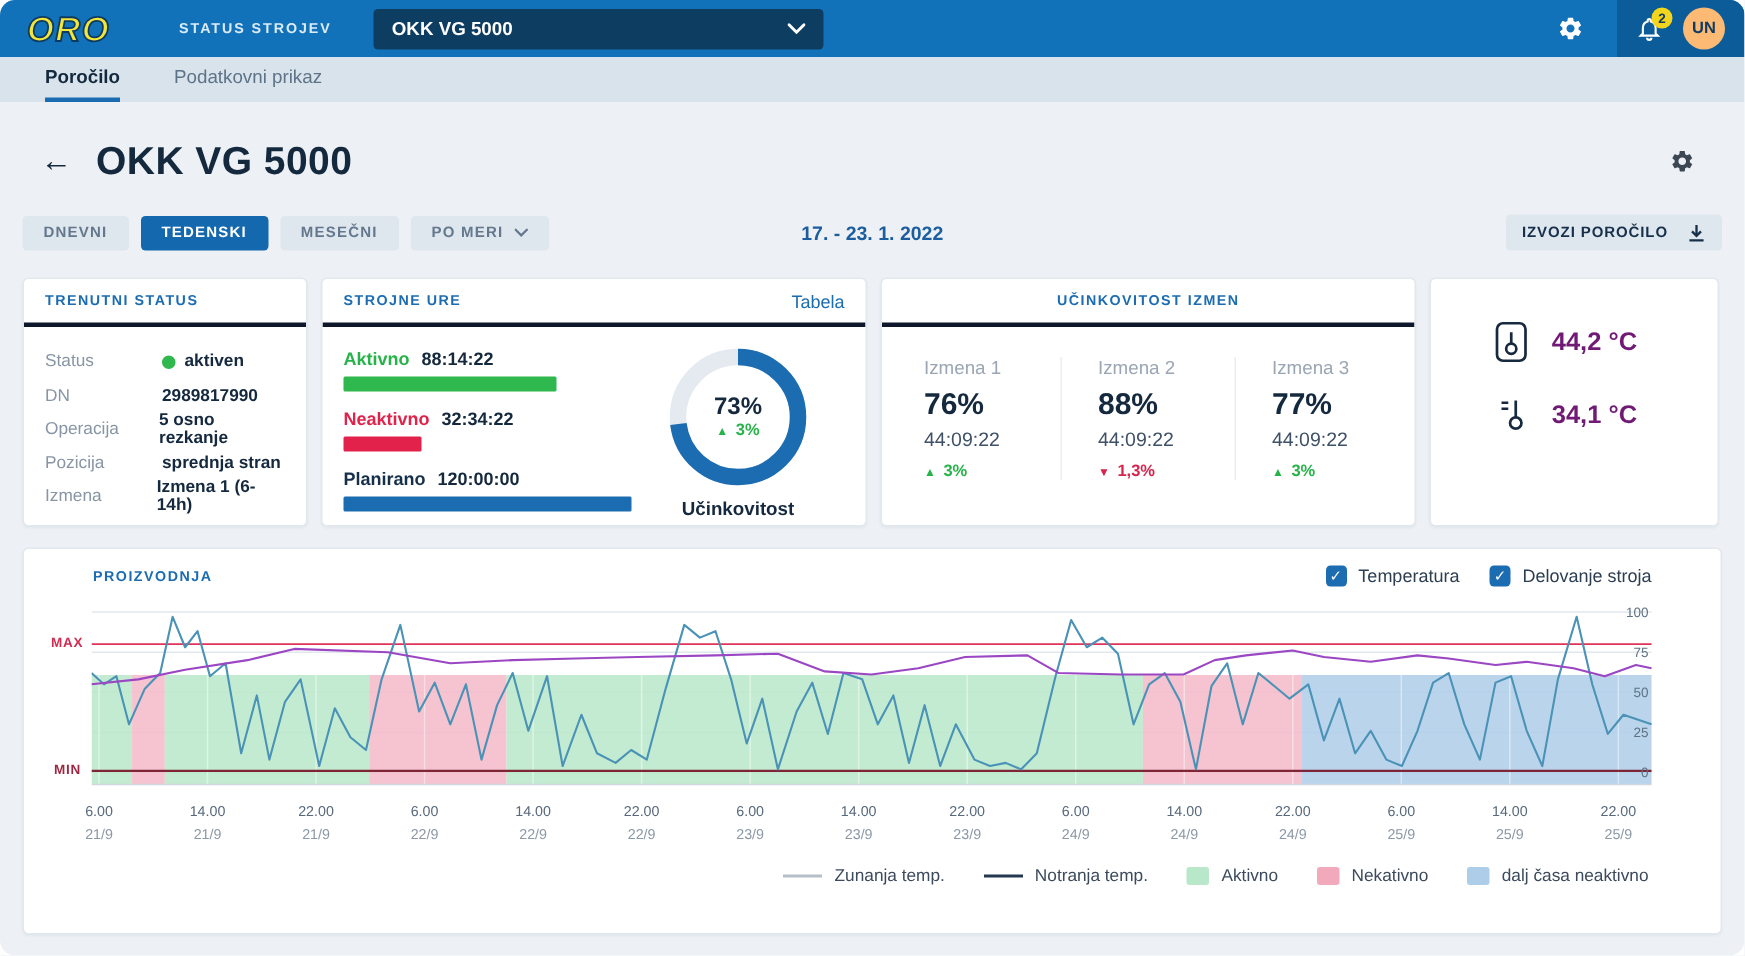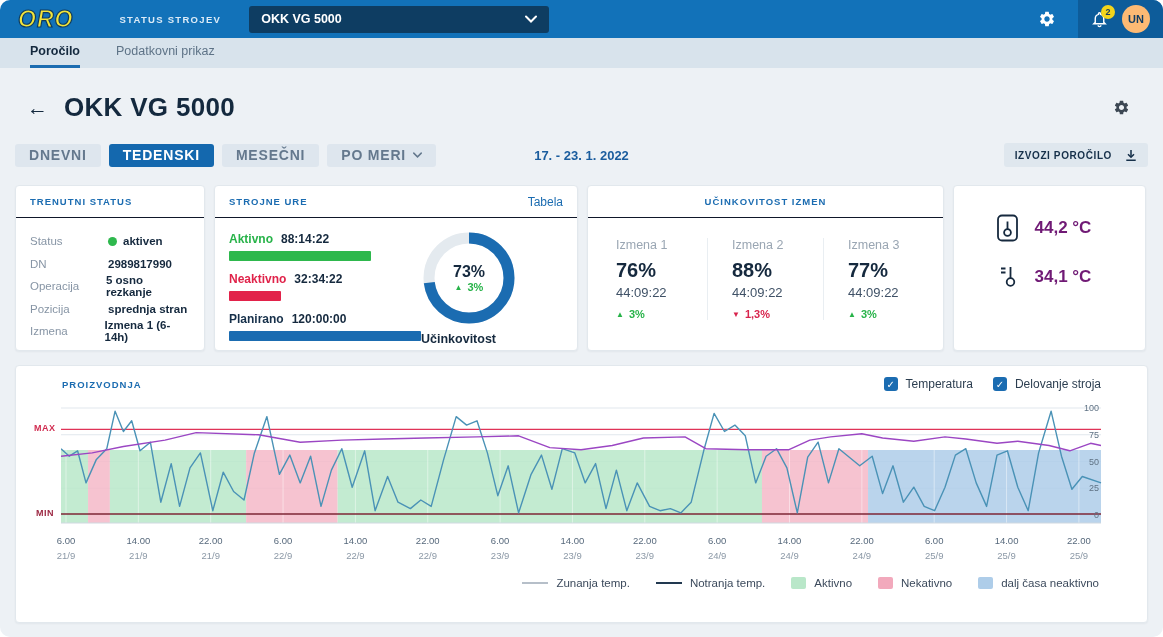--- a/index.html
+++ b/index.html
@@ -27,51 +27,51 @@
   .tab.inactive { color:#5e7387; }
 
   
   .content { padding:0 15px; }
   .page-head { padding-top:24px; display:flex; align-items:center; }
   .back-arrow { font-size:21px; color:#14293e; margin:0 16px 0 12px; cursor:pointer; line-height:1; }
   .page-title { font-size:26px; font-weight:bold; color:#14293e; letter-spacing:0.3px; }
   .page-gear { margin-left:auto; margin-right:18px; }
 
   .filter-row { margin-top:20px; display:flex; align-items:center; position:relative; }
-  .pill { height:23px; border:none; border-radius:3px; background:#dee6ee; color:#64788d; font-size:14px; font-weight:bold; letter-spacing:0.8px; padding:0 14px; margin-right:8px; cursor:pointer; display:flex; align-items:center; gap:7px; font-family:inherit; }
+  .pill { height:23px; border:none; border-radius:3px; background:#dee6ee; color:#64788d; font-size:10px; font-weight:bold; letter-spacing:0.8px; padding:0 14px; margin-right:8px; cursor:pointer; display:flex; align-items:center; gap:7px; font-family:inherit; }
   .pill.active { background:#1468ae; color:#fff; }
   .pill .pill-chevron { font-size:8px; color:#64788d; }
   .date-range { position:absolute; left:0; right:0; text-align:center; color:#1b5d9e; font-weight:bold; font-size:13px; pointer-events:none; }
   .export-btn { margin-left:auto; height:24px; background:#dfe7ee; border:none; border-radius:3px; color:#16304a; font-size:10px; font-weight:bold; letter-spacing:0.6px; padding:0 11px; display:flex; align-items:center; gap:13px; cursor:pointer; font-family:inherit; }
 
   
   .cards-row { margin-top:18px; display:flex; gap:9px; }
   .card { background:#fff; border:1px solid #e2e8ed; border-radius:4px; box-shadow:0 1px 2px rgba(16,42,67,.05); height:166px; overflow:hidden; }
-  .card-head { height:32px; border-bottom:1px solid #0f172a; display:flex; align-items:center; padding:0 14px; }
+  .card-head { height:32px; border-bottom:3px solid #0f172a; display:flex; align-items:center; padding:0 14px; }
   .card-head.center { justify-content:center; }
   .card-title { color:#1b6cb1; font-size:9.5px; font-weight:bold; letter-spacing:1px; }
   .card-link { margin-left:auto; color:#1b6cb1; font-size:12px; cursor:pointer; text-decoration:none; }
 
   .status-card { width:190px; }
   .status-body { padding:12px 14px; }
   .status-row { display:flex; align-items:center; height:22.5px; }
   .status-label { width:78px; color:#8795a5; font-size:11.5px; }
   .status-value { color:#15293e; font-size:11.5px; font-weight:bold; display:flex; align-items:center; gap:6px; }
   .status-dot { width:9px; height:9px; border-radius:50%; display:inline-block; }
 
   .hours-card { width:364px; }
   .hours-body { display:flex; padding:12px 14px 10px 14px; }
   .hours-left { width:192px; padding-top:2px; }
   .bar-group { margin-bottom:11px; }
   .bar-label-line { font-size:12px; font-weight:bold; margin-bottom:5px; }
   .bar-name { margin-right:8px; }
   .bar-time { color:#15293e; }
   .bar-track { height:10px; width:100%; }
   .bar-fill { height:10px; border-radius:1px; }
-  .hours-right { flex:1; display:flex; flex-direction:column; align-items:flex-start; }
+  .hours-right { flex:1; display:flex; flex-direction:column; align-items:center; }
   .donut-wrap { position:relative; width:96px; height:96px; }
   .donut-center { position:absolute; inset:0; display:flex; flex-direction:column; align-items:center; justify-content:center; }
   .donut-val { font-size:16px; font-weight:bold; color:#15293e; }
   .donut-label { margin-top:6px; font-size:12.5px; font-weight:bold; color:#15293e; }
 
   .delta { font-size:11px; font-weight:bold; display:flex; align-items:center; gap:5px; }
   .delta .tri { font-size:8px; }
   .delta.up { color:#27b349; }
   .delta.down { color:#d8244d; }
 

